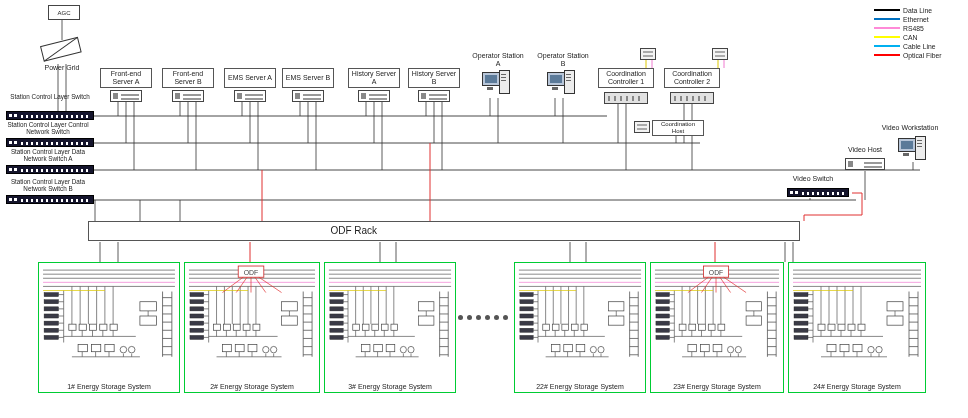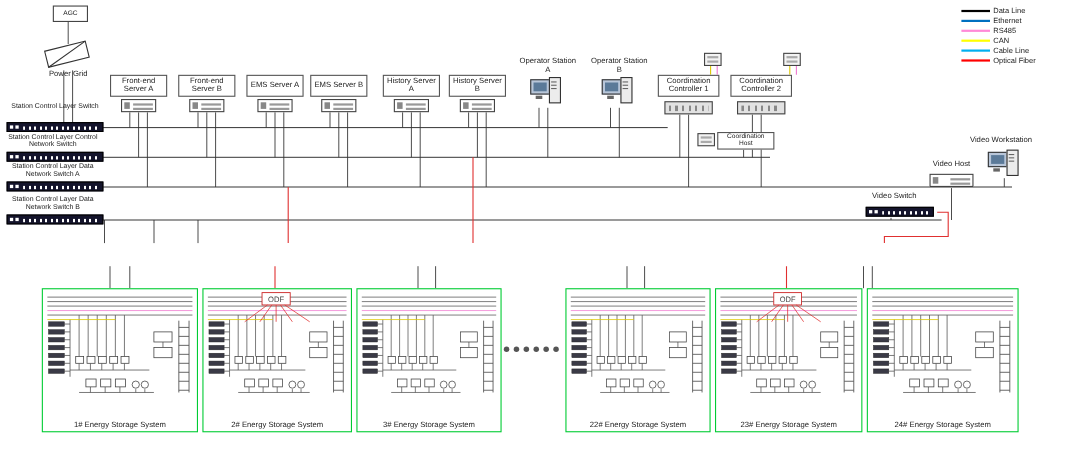--- a/index.html
+++ b/index.html
@@ -163,20 +163,23 @@
   <div class="monitor-icon" style="left:898px;top:136px;">
       <div class="mon-screen"></div>
       <div class="mon-stand"></div>
       <div class="mon-tower"></div>
     </div>
   <div class="plain-label" style="left:843px;top:146px;width:44px;white-space:nowrap;">Video Host</div>
   <div class="server-icon" style="left:845px;top:158px;width:40px;"></div>
   <div class="plain-label" style="left:785px;top:175px;width:56px;white-space:nowrap;">Video Switch</div>
   <div class="switch-icon" style="left:787px;top:188px;width:62px;"></div>
 
+  <div class="odf-rack">
+      <span>ODF Rack</span>
+    </div>
 
   <div class="storage-box" style="left:38px;width:142px;">
     <div class="mini">
   <svg viewBox="0 0 132 100" preserveAspectRatio="none">
     <g stroke="#555" stroke-width="0.7" fill="none">
       <path d="M2 5 H130 M2 9 H130 M2 13 H130 M2 21 H130"></path>
       <path d="M22 25 V76 M30 21 V58 M38 21 V58 M46 21 V58 M54 21 V58 M62 21 V58 M70 21 V58 M17 29 H22 M17 36 H22 M17 43 H22 M17 50 H22 M17 57 H22 M17 64 H22 M17 71 H22 M22 70 H92 M30 64 V70 M40 64 V70 M50 64 V70 M60 64 V70 M70 64 V70 M104 45 V50 M30 90 H96 M40 85 V90 M53 85 V90 M66 85 V90 M80 87 V90 M88 87 V90"></path>
     </g>
     <path d="M2 17 H130" stroke="#f07ad0" stroke-width="0.7"></path>
     <path d="M2 25 H62" stroke="#ddc800" stroke-width="0.7"></path>

